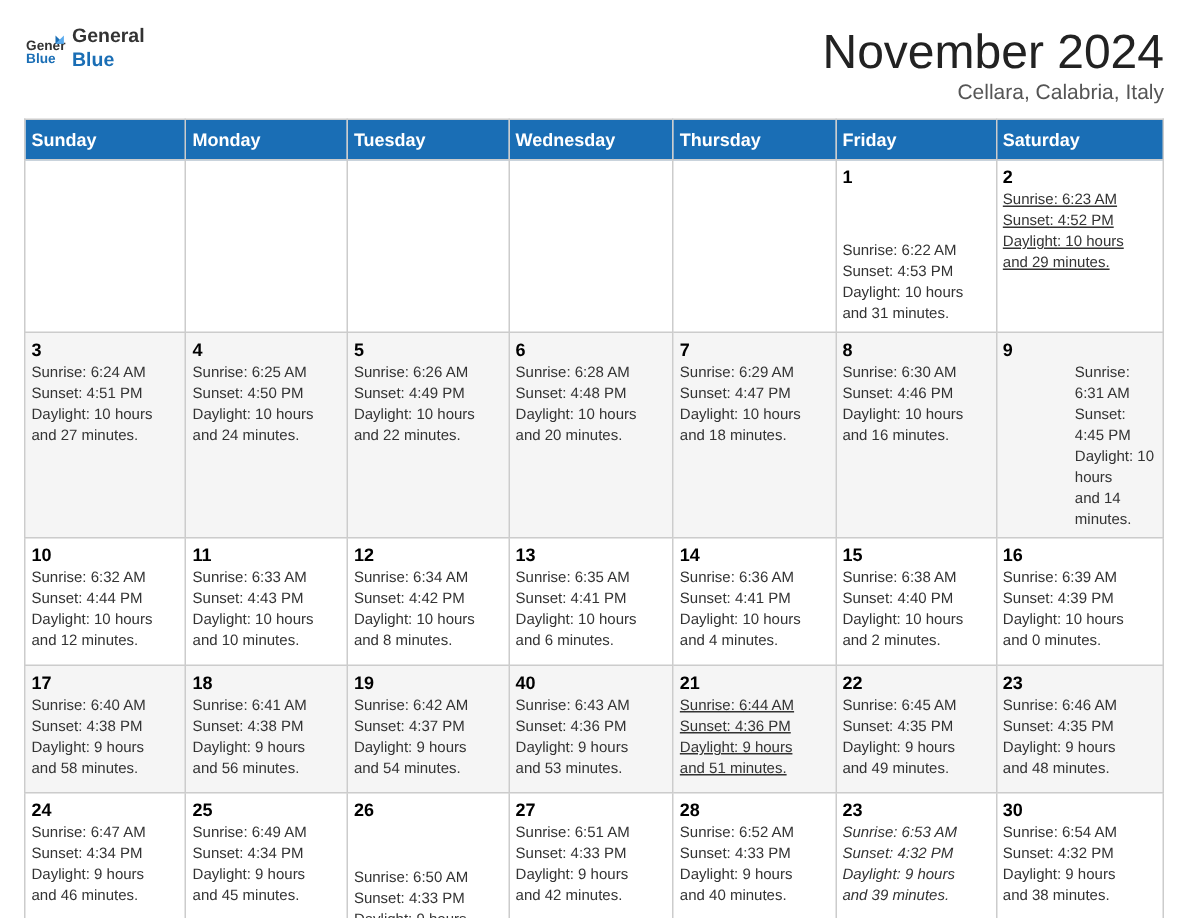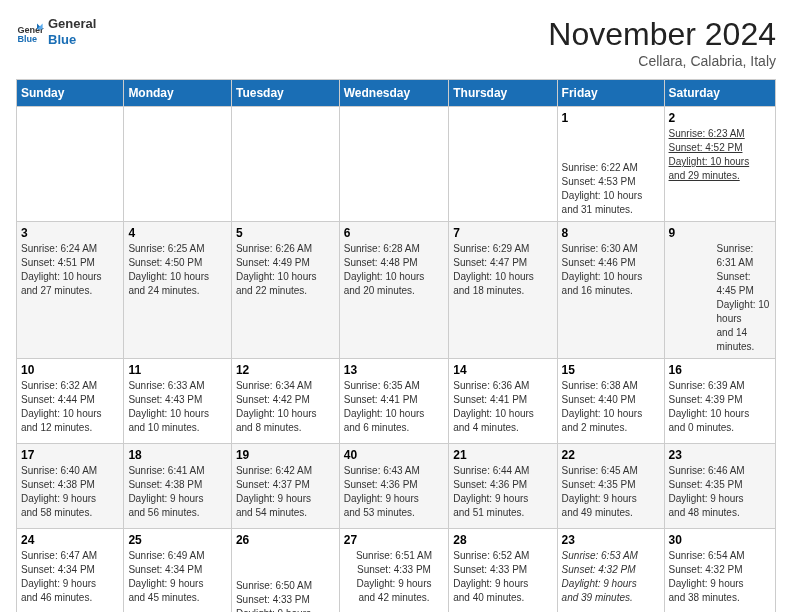--- a/index.html
+++ b/index.html
@@ -258,21 +258,21 @@
         </td>
         <td>
           <div class="day-number">40</div>
           <div class="day-detail" style="white-space: pre-line;">Sunrise: 6:43 AM
 Sunset: 4:36 PM
 Daylight: 9 hours
 and 53 minutes.</div>
         </td>
         <td>
           <div class="day-number">21</div>
-          <div class="day-detail" style="white-space: pre-line;">Sunrise: 6:44 AM
+          <div class="day-detail" style="white-space: pre-line; text-decoration: underline;">Sunrise: 6:44 AM
 Sunset: 4:36 PM
 Daylight: 9 hours
 and 51 minutes.</div>
         </td>
         <td>
           <div class="day-number">22</div>
           <div class="day-detail" style="white-space: pre-line;">Sunrise: 6:45 AM
 Sunset: 4:35 PM
 Daylight: 9 hours
 and 49 minutes.</div>
@@ -302,21 +302,21 @@
         </td>
         <td>
           <div class="day-number">26</div>
           <div class="day-detail" style="white-space: pre-line; margin-top: 32px;">Sunrise: 6:50 AM
 Sunset: 4:33 PM
 Daylight: 9 hours
 and 43 minutes.</div>
         </td>
         <td>
           <div class="day-number">27</div>
-          <div class="day-detail" style="white-space: pre-line; text-align: center;">Sunrise: 6:51 AM
+          <div class="day-detail" style="white-space: pre-line;">Sunrise: 6:51 AM
 Sunset: 4:33 PM
 Daylight: 9 hours
 and 42 minutes.</div>
         </td>
         <td>
           <div class="day-number">28</div>
           <div class="day-detail" style="white-space: pre-line;">Sunrise: 6:52 AM
 Sunset: 4:33 PM
 Daylight: 9 hours
 and 40 minutes.</div>

